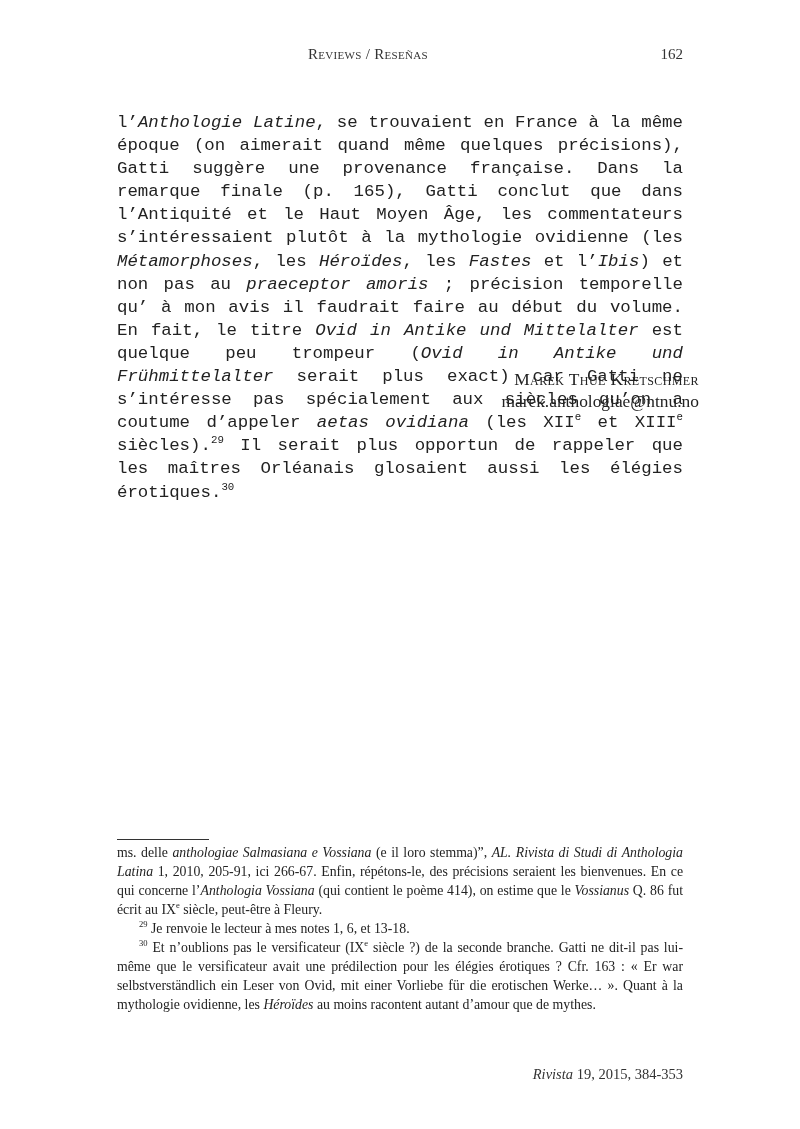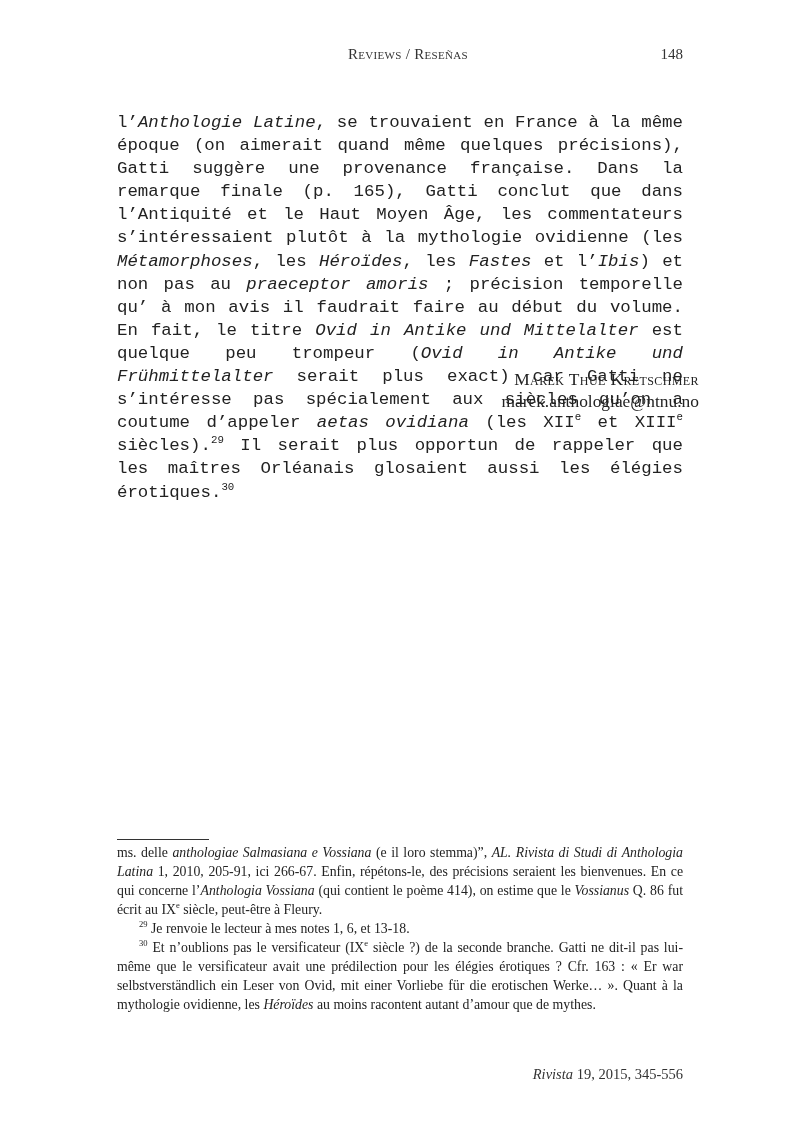--- a/index.html
+++ b/index.html
@@ -1,20 +1,20 @@
 <!DOCTYPE html>
 <html><head>
 <meta charset="utf-8">
 <style>
   html, body { margin:0; padding:0; background:#ffffff; }
   body { width:800px; height:1129px; position:relative; overflow:hidden;
          font-family:"Liberation Serif","DejaVu Serif",serif; color:#222; }
   .running-head { position:absolute; top:46px; left:0; width:800px; height:24px; }
   .rh-title { position:absolute; left:0; width:736px; text-align:center; top:0;
-              font-size:15px; font-variant:small-caps; letter-spacing:0.3px; color:#333;padding-left:40px; }
+              font-size:15px; font-variant:small-caps; letter-spacing:0.3px; color:#333; }
   .rh-page { position:absolute; right:117px; top:0; font-size:15px; color:#333; }
   .body-text { position:absolute; left:117px; top:111px; width:566px;
                font-size:17.4px; line-height:23.1px; text-align:justify; }
   .body-text p { margin:0;font-family:Liberation Mono, monospace; }
   .signature { position:absolute; right:101px; top:368px; text-align:right;
                font-size:17.4px; line-height:22px; }
   .sig-name { font-variant:small-caps; letter-spacing:0.4px; }
   .fn-rule { position:absolute; left:117px; top:839px; width:92px; height:1px; background:#333; }
   .footnotes { position:absolute; left:117px; top:843px; width:566px;
                font-size:13.8px; line-height:19px; text-align:justify; }
@@ -22,33 +22,33 @@
   .fn-indent { text-indent:22px; }
   sup { font-size:0.62em; line-height:0; vertical-align:super; }
   .footer { position:absolute; right:117px; top:1066px; font-size:14.5px; color:#333; }
   i { font-style:italic; }
 </style>
 </head>
 <body>
 
 <div class="running-head">
   <div class="rh-title">Reviews / Reseñas</div>
-  <div class="rh-page">148</div>
+  <div class="rh-page">162</div>
 </div>
 
 <div class="body-text">
   <p><span>l’</span><i>Anthologie Latine</i><span>, se trouvaient en France à la même époque (on aimerait quand même quelques précisions), Gatti suggère une provenance française. Dans la remarque finale (p. 165), Gatti conclut que dans l’Antiquité et le Haut Moyen Âge, les commentateurs s’intéressaient plutôt à la mythologie ovidienne (les </span><i>Métamorphoses</i><span>, les </span><i>Héroïdes</i><span>, les </span><i>Fastes</i><span> et l’</span><i>Ibis</i><span>) et non pas au </span><i>praeceptor amoris</i><span> ; précision temporelle qu’ à mon avis il faudrait faire au début du volume. En fait, le titre </span><i>Ovid in Antike und Mittelalter</i><span> est quelque peu trompeur (</span><i>Ovid in Antike und Frühmittelalter</i><span> serait plus exact) car Gatti ne s’intéresse pas spécialement aux siècles qu’on a coutume d’appeler </span><i>aetas ovidiana</i><span> (les XII</span><sup>e</sup><span> et XIII</span><sup>e</sup><span> siècles).</span><sup>29</sup><span> Il serait plus opportun de rappeler que les maîtres Orléanais glosaient aussi les élégies érotiques.</span><sup>30</sup></p>
 </div>
 
 <div class="signature">
   <div class="sig-name">Marek Thue Kretschmer</div>
   <div>marek.anthologiae@ntnu.no</div>
 </div>
 
 <div class="fn-rule"></div>
 
 <div class="footnotes">
   <p><span>ms. delle </span><i>anthologiae Salmasiana e Vossiana</i><span> (e il loro stemma)”, </span><i>AL. Rivista di Studi di Anthologia Latina</i><span> 1, 2010, 205-91, ici 266-67. Enfin, répétons-le, des précisions seraient les bienvenues. En ce qui concerne l’</span><i>Anthologia Vossiana</i><span> (qui contient le poème 414), on estime que le </span><i>Vossianus</i><span> Q. 86 fut écrit au IX</span><sup>e</sup><span> siècle, peut-être à Fleury.</span></p>
   <p class="fn-indent"><sup>29</sup><span> Je renvoie le lecteur à mes notes 1, 6, et 13-18.</span></p>
   <p class="fn-indent"><sup>30</sup><span> Et n’oublions pas le versificateur (IX</span><sup>e</sup><span> siècle ?) de la seconde branche. Gatti ne dit-il pas lui-même que le versificateur avait une prédilection pour les élégies érotiques ? Cfr. 163 : « Er war selbstverständlich ein Leser von Ovid, mit einer Vorliebe für die erotischen Werke… ». Quant à la mythologie ovidienne, les </span><i>Héroïdes</i><span> au moins racontent autant d’amour que de mythes.</span></p>
 </div>
 
-<div class="footer"><i>Rivista</i><span> 19, 2015, 345-556</span></div>
+<div class="footer"><i>Rivista</i><span> 19, 2015, 384-353</span></div>
 
 </body></html>

